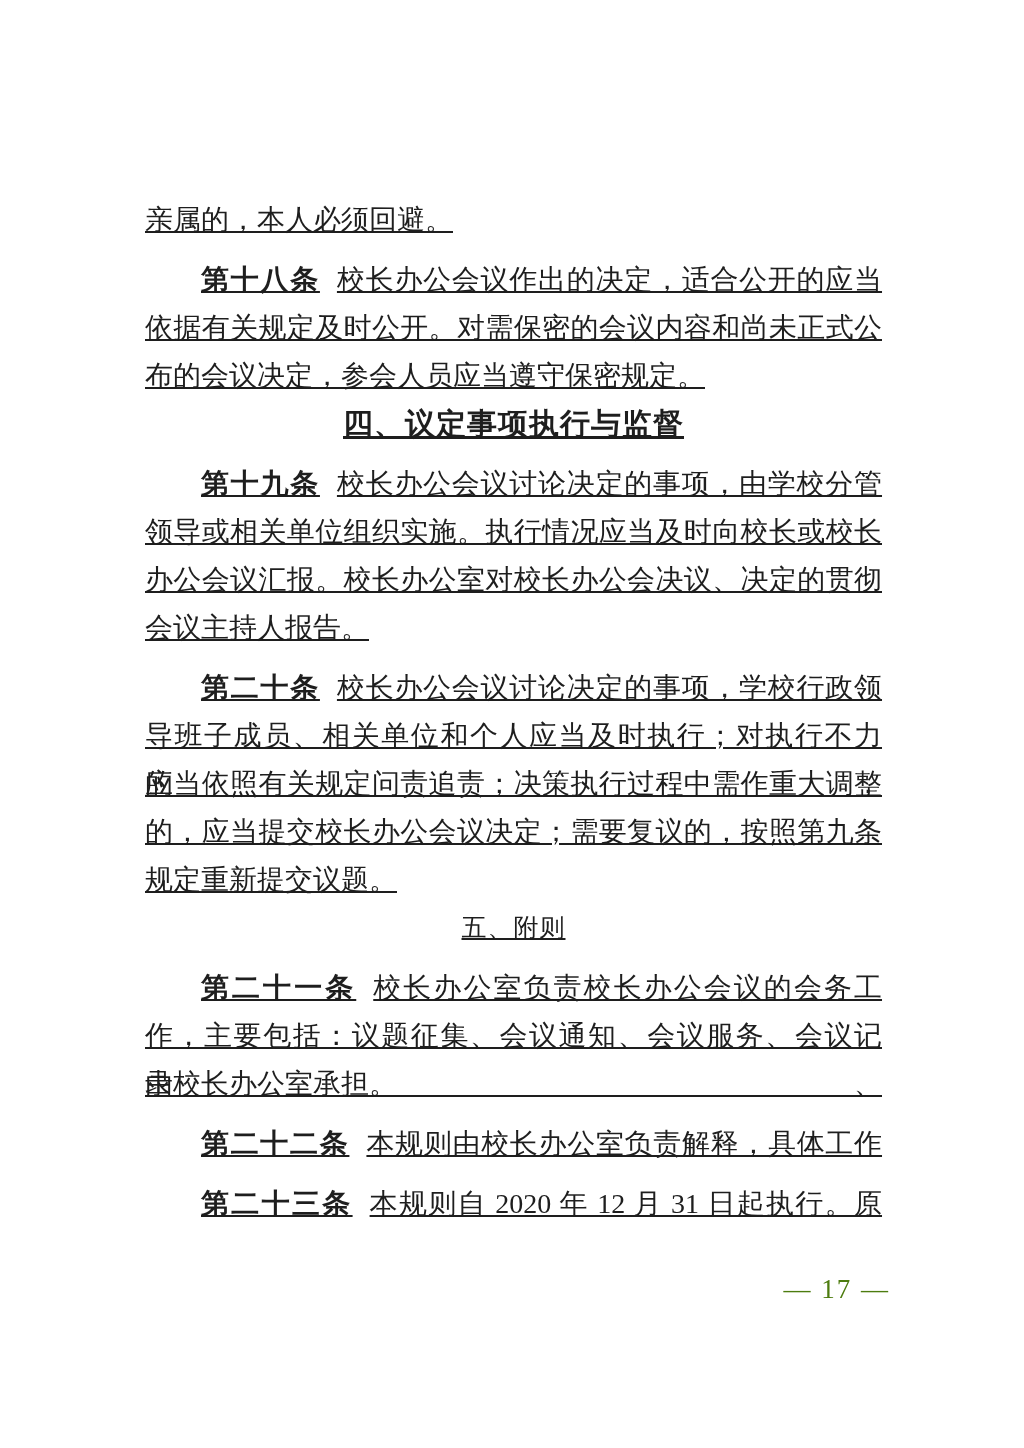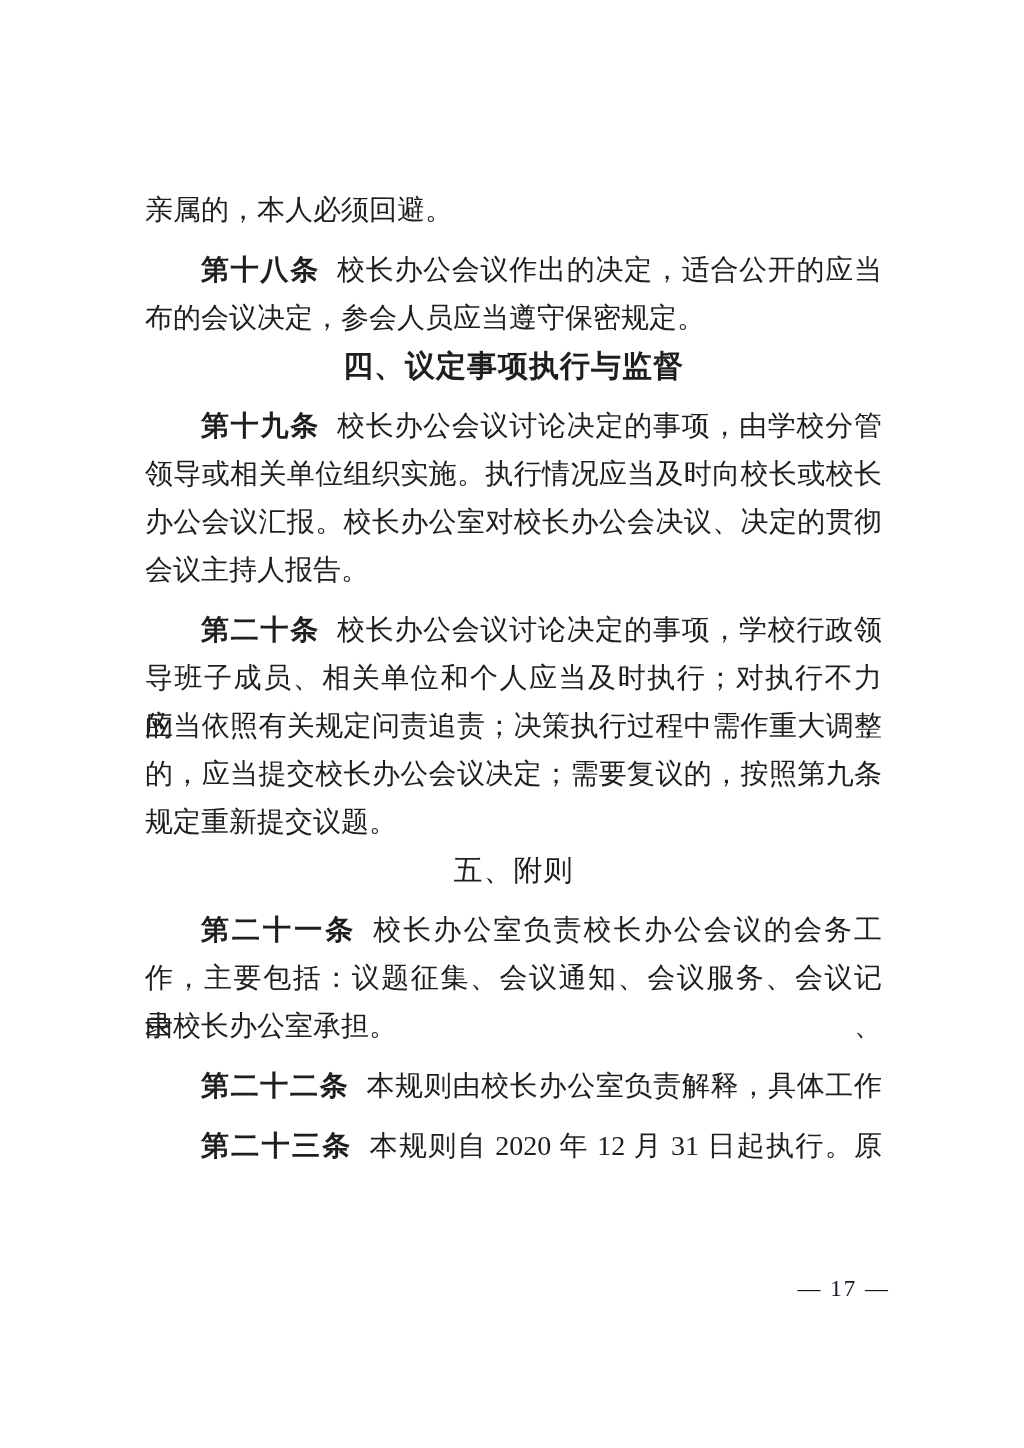--- a/index.html
+++ b/index.html
@@ -12,24 +12,25 @@
     width: 1024px;
     height: 1448px;
     background: #ffffff;
     overflow: hidden;
     font-family: "Liberation Serif", serif;
     color: #1e1e1e;
   }
   .text-block {
     position: absolute;
     left: 145px;
-    top: 186px;
+    top: 196px;
     width: 737px;
     font-size: 28px;
     line-height: 48px;
+    text-decoration: underline;
   }
   .line {
     height: 48px;
     text-align: justify;
     text-align-last: left;
     overflow: visible;
   }
   .line.just {
     text-align-last: justify;
   }
@@ -47,41 +48,42 @@
     text-align: center;
     text-align-last: center;
     font-family: "Liberation Sans", sans-serif;
     font-weight: 700;
     font-size: 30px;
     letter-spacing: 1px;
   }
   .line.heading-minor {
     text-align: right;
     text-align-last: center;
-    font-size: 29px;
+    font-size: 25px;
     letter-spacing: 1px;
   }
   .page-footer {
     position: absolute;
     top: 1272px;
     right: 134px;
-    font-size: 23px;
+    font-size: 27px;
     line-height: 34px;
     letter-spacing: 2px;
-    color: #0f172a;
+    color: #4d7c0f;
     text-align: right;
   }
 </style>
 </head>
 <body>
 
 <div class="page">
   <div class="text-block" id="doc-body">
       <div class="line body">亲属的，本人必须回避。</div>
       <div class="line body just indent"><span class="lead">第十八条</span><span>校长办公会议作出的决定，适合公开的应当</span></div>
+      <div class="line body just">依据有关规定及时公开。对需保密的会议内容和尚未正式公</div>
       <div class="line body">布的会议决定，参会人员应当遵守保密规定。</div>
       <div class="line heading-major">四、议定事项执行与监督</div>
       <div class="line body just indent"><span class="lead">第十九条</span><span>校长办公会议讨论决定的事项，由学校分管</span></div>
       <div class="line body just">领导或相关单位组织实施。执行情况应当及时向校长或校长</div>
       <div class="line body just">办公会议汇报。校长办公室对校长办公会决议、决定的贯彻</div>
       <div class="line body">会议主持人报告。</div>
       <div class="line body just indent"><span class="lead">第二十条</span><span>校长办公会议讨论决定的事项，学校行政领</span></div>
       <div class="line body just">导班子成员、相关单位和个人应当及时执行；对执行不力的，</div>
       <div class="line body just">应当依照有关规定问责追责；决策执行过程中需作重大调整</div>
       <div class="line body just">的，应当提交校长办公会议决定；需要复议的，按照第九条</div>

